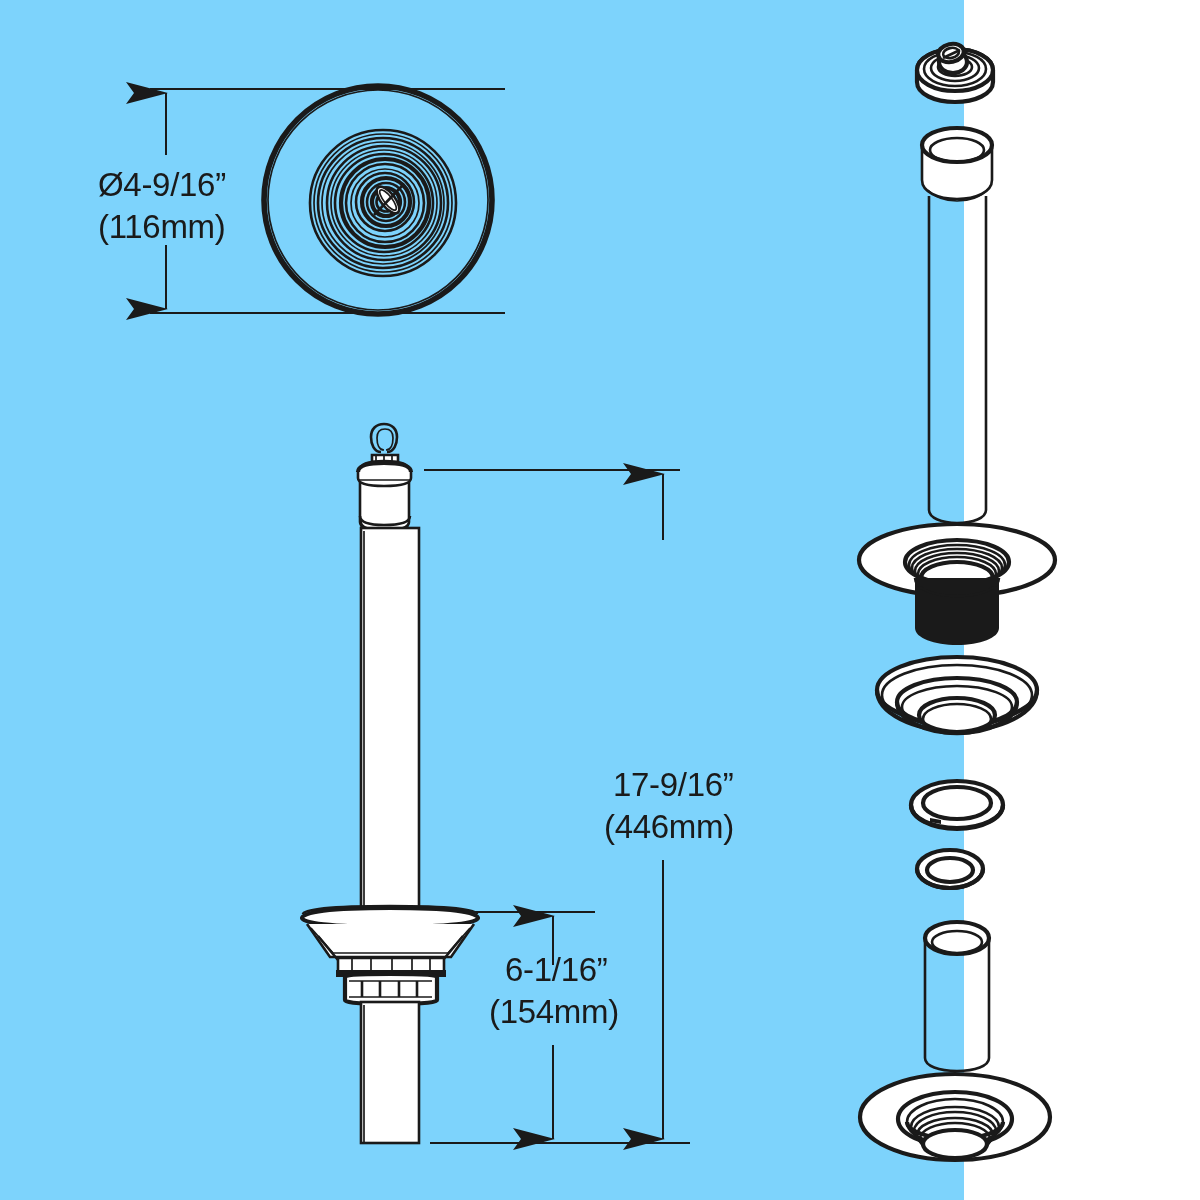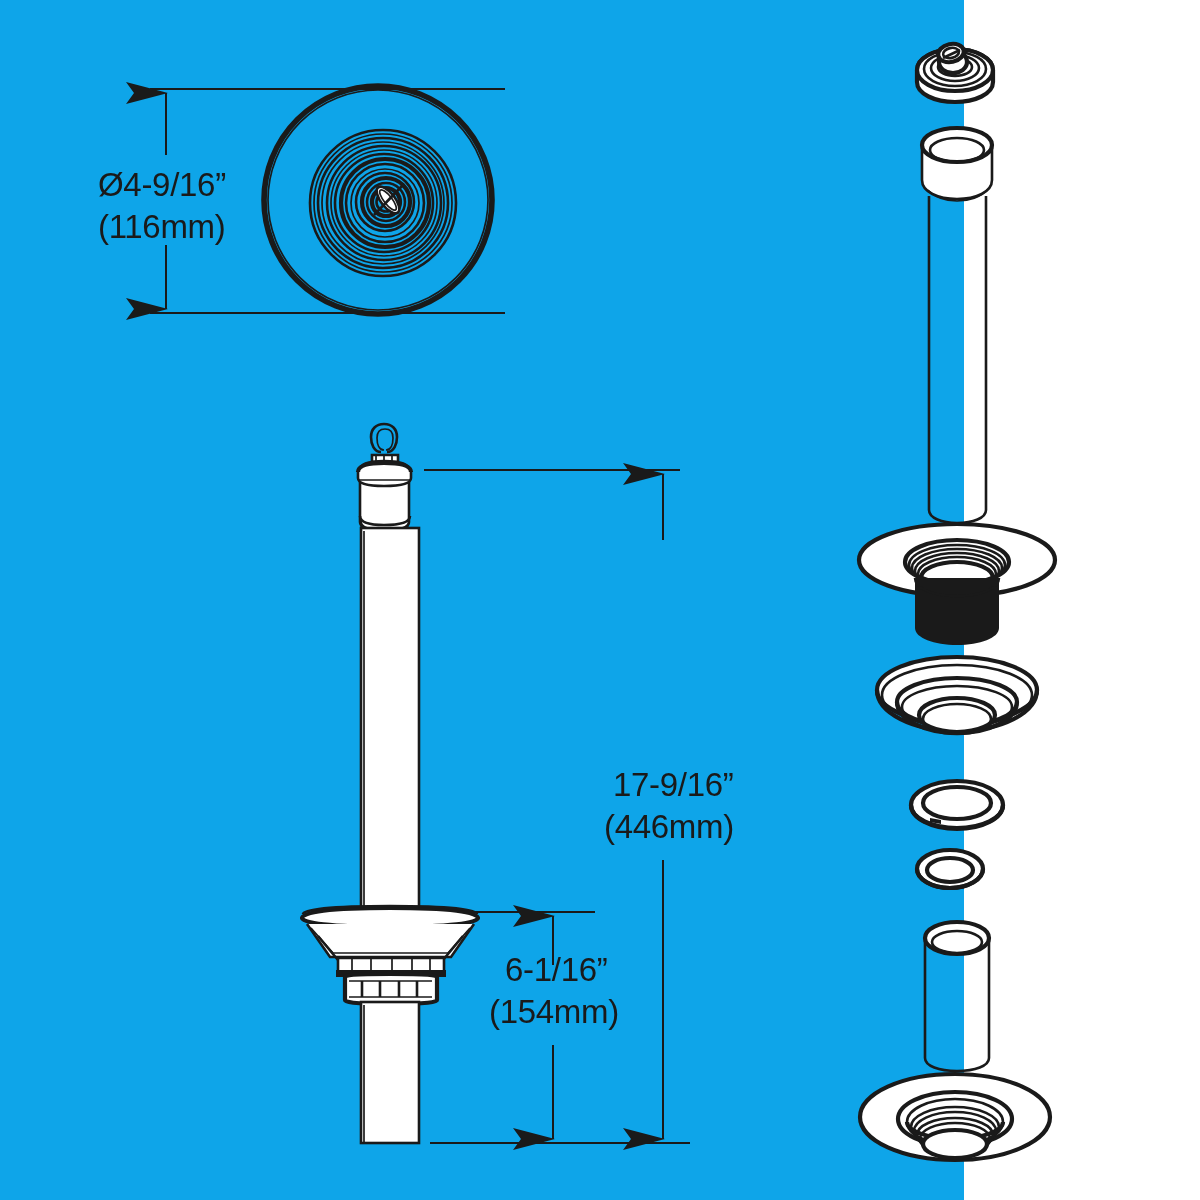--- a/index.html
+++ b/index.html
@@ -11,21 +11,21 @@
   body {
     width: 1200px;
     height: 1200px;
     overflow: hidden;
     font-family: "Liberation Sans", sans-serif;
   }
   #drawing-root {
     position: relative;
     width: 964px;
     height: 1200px;
-    background: #0ea5e9;
+    background: #7dd3fc;
   }
   svg.sheet {
     position: absolute;
     left: 0;
     top: 0;
     width: 1200px;
     height: 1200px;
     display: block;
   }
   .dim-text {

